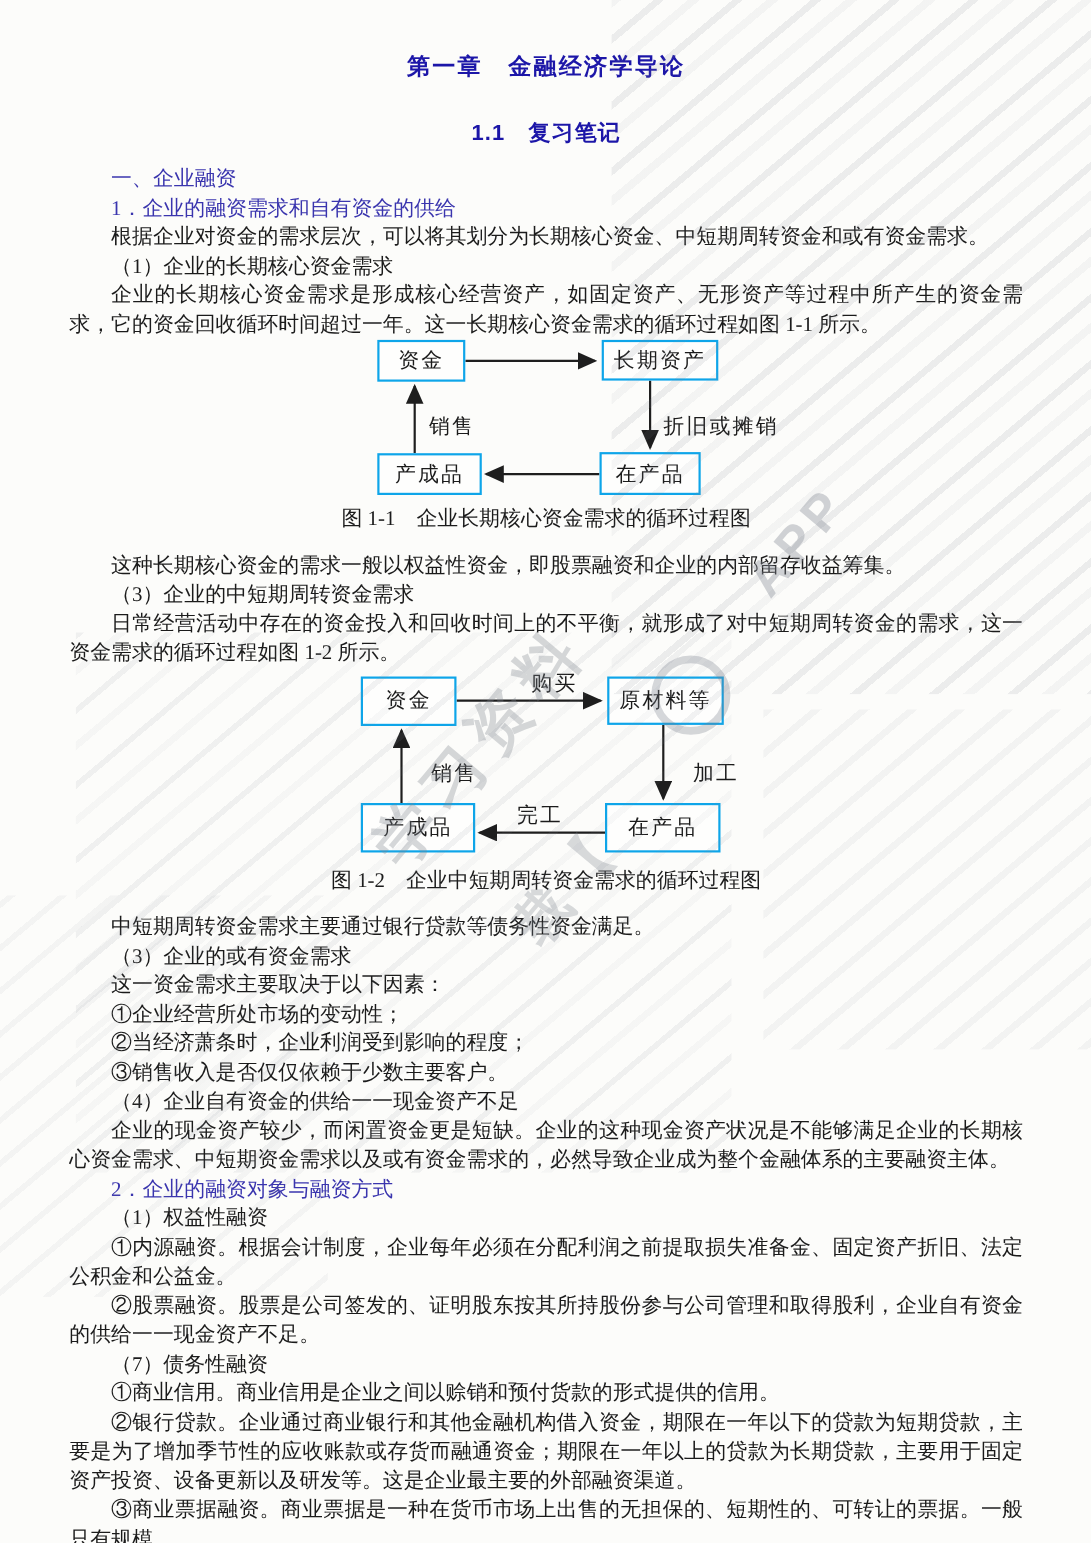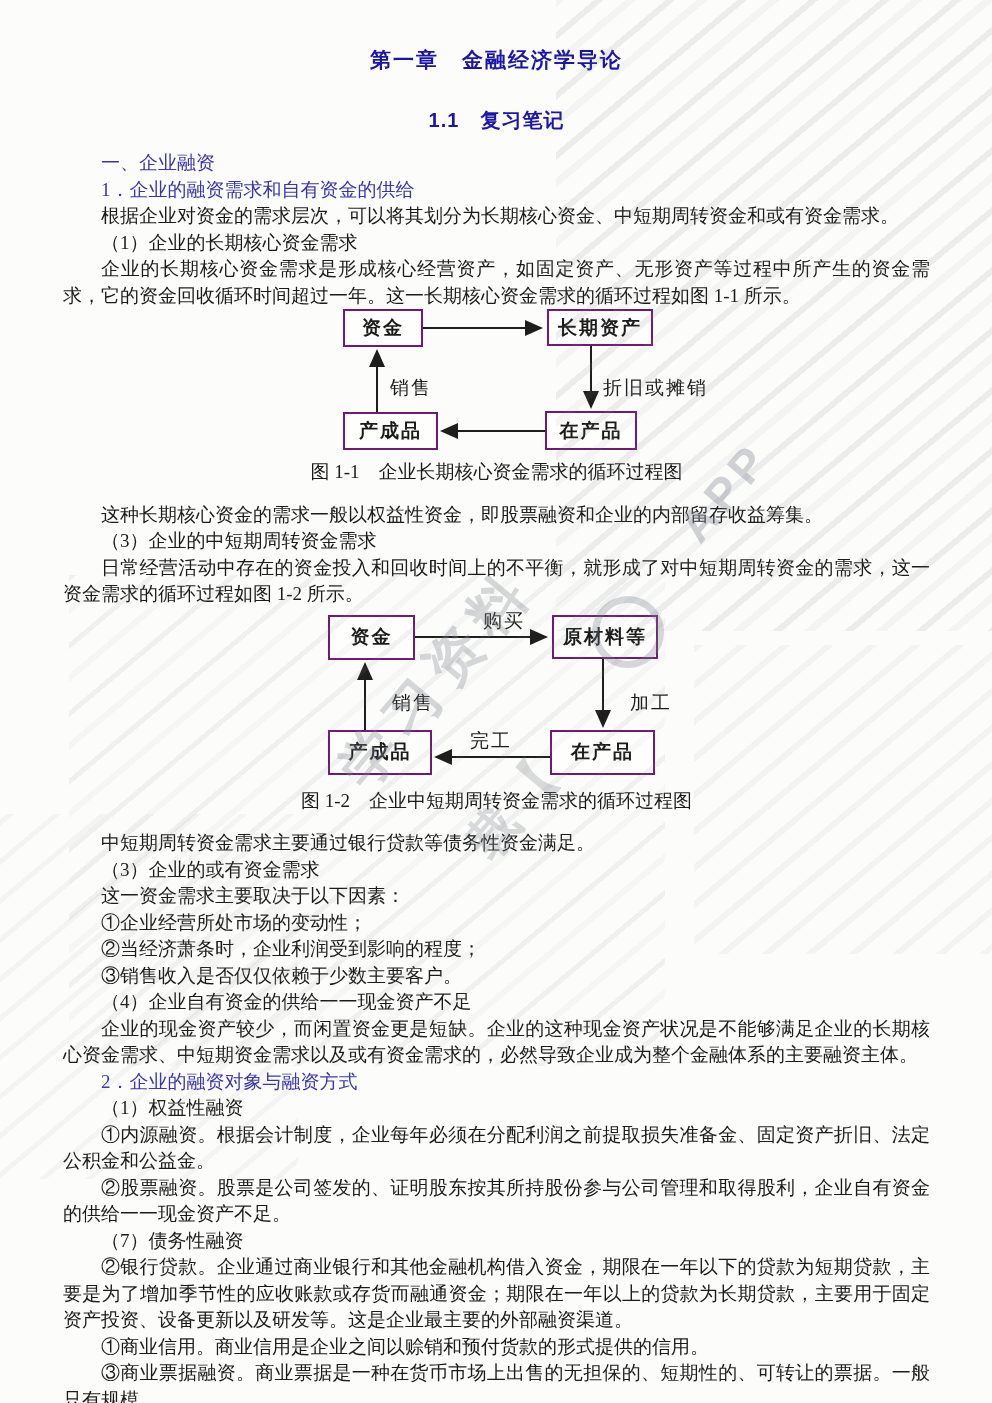--- a/index.html
+++ b/index.html
@@ -19,24 +19,24 @@
     font-family:"Liberation Sans","DejaVu Sans",sans-serif;
     font-weight:bold; font-size:20px; color:#1c16a8; letter-spacing:1px;
   }
   .flow {margin-top:16px;}
   .para {margin:0; font-size:19px; line-height:26.5px; text-align:justify; text-indent:2em;}
   .para.blue {color:#3a35ae;}
   .figure {position:relative; width:100%;}
   .figure.fig1 {height:150px;}
   .figure.fig2 {height:172px;}
   .fbox {
-    position:absolute; box-sizing:border-box; border:2px solid #701a75;
+    position:absolute; box-sizing:border-box; border:2px solid #0ea5e9;
     background:rgba(255,255,255,0.65);
     display:flex; align-items:center; justify-content:center;
-    font-weight:bold; font-size:19px; letter-spacing:2px; text-indent:0;text-align:right;
+    font-weight:normal; font-size:19px; letter-spacing:2px; text-indent:0;text-align:right;
   }
   .elabel {position:absolute; font-weight:normal; font-size:19px; letter-spacing:2px; white-space:nowrap;}
   .arrows {position:absolute; left:0; top:0; pointer-events:none;}
   .arrows line {stroke:#1e1e1e; stroke-width:2;}
   .caption {margin:0; text-align:center; font-size:19px; line-height:26.5px;}
   .caption.c2 {margin-top:8px;}
   
   .overlay {position:absolute; inset:0; pointer-events:none; z-index:6;}
   .streak {position:absolute;}
   .streak.s1 {
@@ -149,22 +149,22 @@
         <p class="para body">①企业经营所处市场的变动性；</p>
         <p class="para body">②当经济萧条时，企业利润受到影响的程度；</p>
         <p class="para body">③销售收入是否仅仅依赖于少数主要客户。</p>
         <p class="para body">（4）企业自有资金的供给一一现金资产不足</p>
         <p class="para body">企业的现金资产较少，而闲置资金更是短缺。企业的这种现金资产状况是不能够满足企业的长期核心资金需求、中短期资金需求以及或有资金需求的，必然导致企业成为整个金融体系的主要融资主体。</p>
         <p class="para blue">2．企业的融资对象与融资方式</p>
         <p class="para body">（1）权益性融资</p>
         <p class="para body">①内源融资。根据会计制度，企业每年必须在分配利润之前提取损失准备金、固定资产折旧、法定公积金和公益金。</p>
         <p class="para body">②股票融资。股票是公司签发的、证明股东按其所持股份参与公司管理和取得股利，企业自有资金的供给一一现金资产不足。</p>
         <p class="para body">（7）债务性融资</p>
+        <p class="para body">①商业信用。商业信用是企业之间以赊销和预付货款的形式提供的信用。</p>
         <p class="para body">②银行贷款。企业通过商业银行和其他金融机构借入资金，期限在一年以下的贷款为短期贷款，主要是为了增加季节性的应收账款或存货而融通资金；期限在一年以上的贷款为长期贷款，主要用于固定资产投资、设备更新以及研发等。这是企业最主要的外部融资渠道。</p>
-        <p class="para body">①商业信用。商业信用是企业之间以赊销和预付货款的形式提供的信用。</p>
         <p class="para body">③商业票据融资。商业票据是一种在货币市场上出售的无担保的、短期性的、可转让的票据。一般只有规模</p>
       </div>
 
   </div>
 
   <div class="overlay">
     <div class="streak s1"></div>
     <div class="streak s2"></div>
     <div class="streak s3"></div>
     <div class="streak s4"></div>

